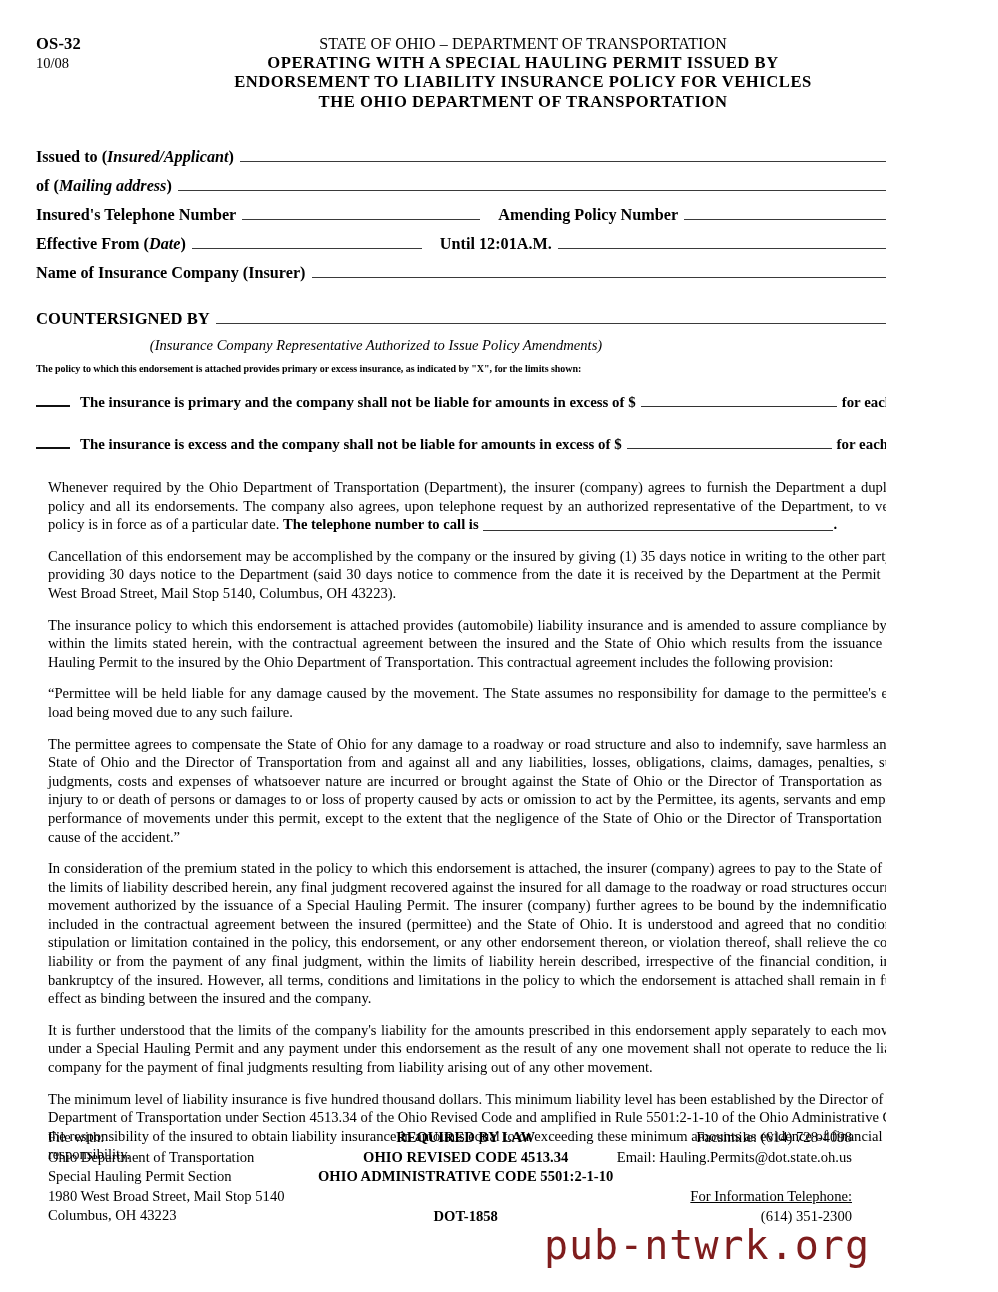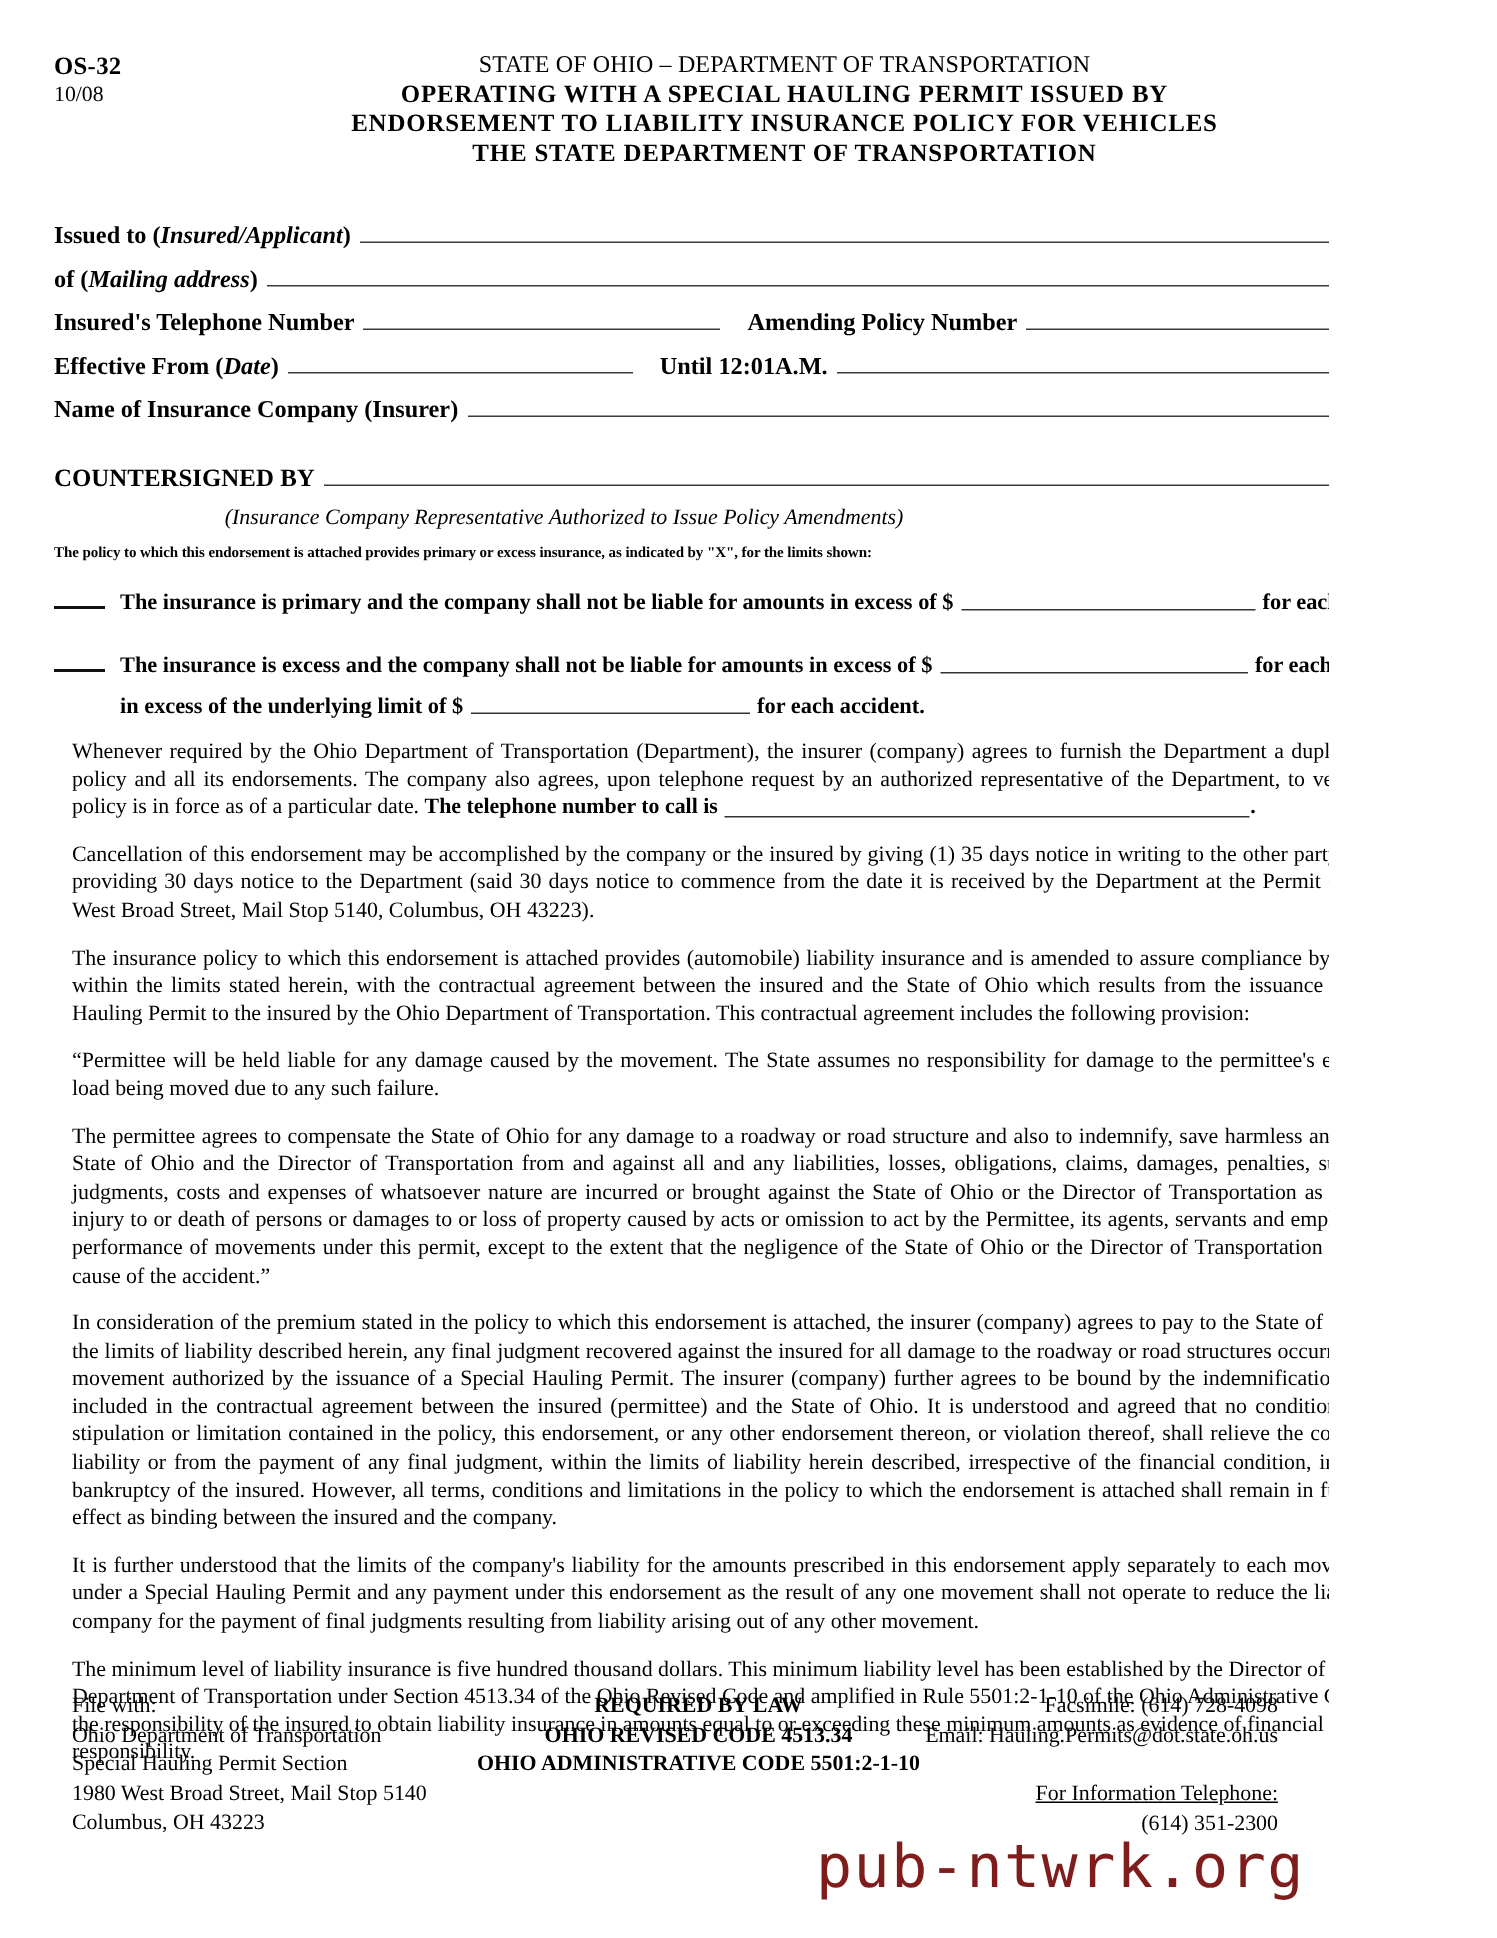--- a/index.html
+++ b/index.html
@@ -225,21 +225,21 @@
 <div class="page">
   <div class="inner">
 
     <div class="header-block">
       <div class="form-id">OS-32</div>
       <div class="form-date">10/08</div>
       <div class="title-stack">
         <div class="agency-line">STATE OF OHIO – DEPARTMENT OF TRANSPORTATION</div>
         <div class="title-line">OPERATING  WITH  A  SPECIAL  HAULING  PERMIT  ISSUED  BY</div>
         <div class="title-line">ENDORSEMENT  TO  LIABILITY  INSURANCE  POLICY  FOR  VEHICLES</div>
-        <div class="title-line">THE STATE  DEPARTMENT  OF  TRANSPORTATION</div>
+        <div class="title-line">THE OHIO  DEPARTMENT  OF  TRANSPORTATION</div>
       </div>
     </div>
 
     <div class="fields">
 
       <div class="field-row">
         <span class="lbl"><span>Issued to (</span><span class="it">Insured/Applicant</span><span>)</span></span>
         <span class="rule"></span>
       </div>
 
@@ -283,21 +283,20 @@
       <div class="opt-row">
         <span class="opt-box"></span>
         <span class="opt-text"><span>The insurance is primary and the company shall not be liable for amounts in excess of $</span><span class="opt-blank"></span><span>for each accident.</span></span>
       </div>
 
       <div class="opt-row">
         <span class="opt-box"></span>
         <span class="opt-text"><span>The insurance is excess and the company shall not be liable for amounts in excess of $</span><span class="opt-blank w-200"></span><span>for each accident</span></span>
       </div>
 
-      <div class="opt-sub"><span>in excess of the underlying limit of  $</span><span class="opt-blank w-190"></span><span>for each accident.</span></div>
     </div>
 
     <div class="body-text">
 
       <p class="para"><span>Whenever required by the Ohio Department of Transportation (Department), the insurer (company) agrees to furnish the Department a duplicate of said policy and all its endorsements.  The company also agrees, upon telephone request by an authorized representative of the Department, to verify that the policy is in force as of a particular date.  </span><span class="b">The telephone number to call is</span><span class="inline-blank"></span><span class="b">.</span></p>
 
       <p class="para">Cancellation of this endorsement may be accomplished by the company or the insured by giving (1) 35 days notice in writing to the other party, and (2) by providing 30 days notice to the Department (said 30 days notice to commence from the date it is received by the Department at the Permit Office, 1980 West Broad Street, Mail Stop 5140, Columbus, OH   43223).</p>
 
       <p class="para">The insurance policy to which this endorsement is attached provides (automobile) liability insurance and is amended to assure compliance by the insured, within the limits stated herein, with the contractual agreement between the insured and the State of Ohio which results from the issuance of a Special Hauling Permit to the insured by the Ohio Department of Transportation.  This contractual agreement includes the following provision:</p>
 
@@ -319,20 +318,21 @@
         <div>File with:</div>
         <div>Ohio Department of Transportation</div>
         <div>Special Hauling Permit Section</div>
         <div>1980 West Broad Street, Mail Stop 5140</div>
         <div>Columbus, OH   43223</div>
       </div>
       <div class="f-center">
         <div>REQUIRED BY LAW</div>
         <div>OHIO REVISED CODE 4513.34</div>
         <div>OHIO ADMINISTRATIVE CODE 5501:2-1-10</div>
+        <div class="dot">DOT-1858</div>
       </div>
       <div class="f-right">
         <div>Facsimile: (614) 728-4098</div>
         <div>Email: Hauling.Permits@dot.state.oh.us</div>
         <div class="info">For Information Telephone:</div>
         <div>(614) 351-2300</div>
       </div>
     </div>
   </div>
 

